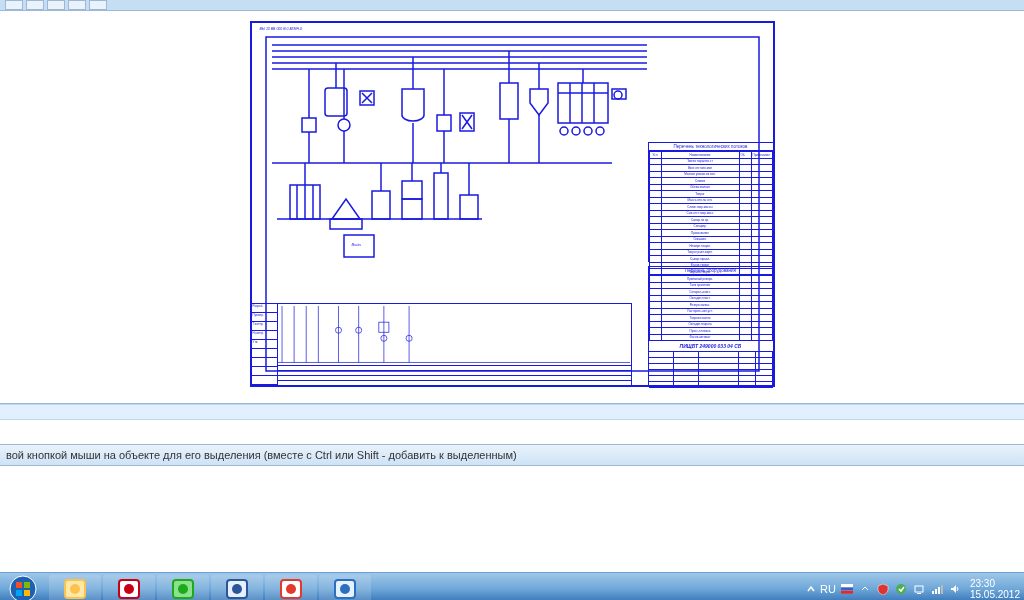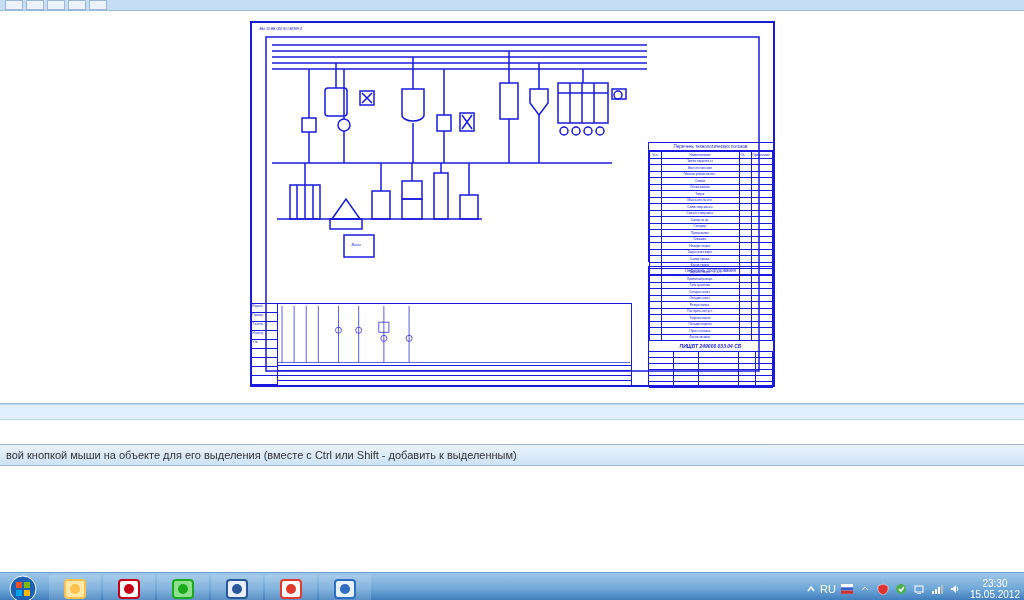--- a/index.html
+++ b/index.html
@@ -32,21 +32,21 @@
   .taskbar{
     height:32px;
     background:linear-gradient(#9fc7e8 0%,#6ea7d8 50%,#2b6bb0 100%);
     display:flex;align-items:center;position:relative;
     border-top:1px solid #6aa0d6;
   }
   .tb-group{display:flex;height:100%}
   .tb-btn{width:52px;height:28px;margin:2px 1px;box-sizing:border-box;display:flex;align-items:center;justify-content:center;background:rgba(255,255,255,0.15);border-radius:2px}
   .tb-btn svg{display:block}
   .tray{position:absolute;right:0;top:0;height:32px;display:flex;align-items:center;color:#fff;font-size:10px;padding-right:4px}
-  .tray .clk{text-align:center;line-height:11px;padding-left:6px}
+  .tray .clk{text-align:left;line-height:11px;padding-left:6px}
   .tray .tic{width:14px;height:14px;margin:0 2px;display:flex;align-items:center;justify-content:center}
   .lang{color:#fff;font-size:11px;margin-right:2px}
   .tb-start{width:42px;height:30px;margin:1px 4px 1px 2px;display:flex;align-items:center;justify-content:center}
   .ll-grid{display:grid;grid-template-columns:26px 1fr;height:100%;width:100%}
   .ll-left{border-right:1px solid #1a1adf;display:flex;flex-direction:column}
   .ll-left div{flex:1;border-bottom:0.5px solid #1a1adf;font-size:3px;color:#1a1adf;padding:0 1px}
   .ll-right{display:flex;flex-direction:column}
   .ll-right .chart{flex:1;position:relative}
   .ll-right .tblrow{height:4px;border-top:0.5px solid #1a1adf}
   .ruler-txt{position:absolute;top:4px;left:8px;font-size:3.5px;color:#1a1adf;font-style:italic;font-family:Arial}

